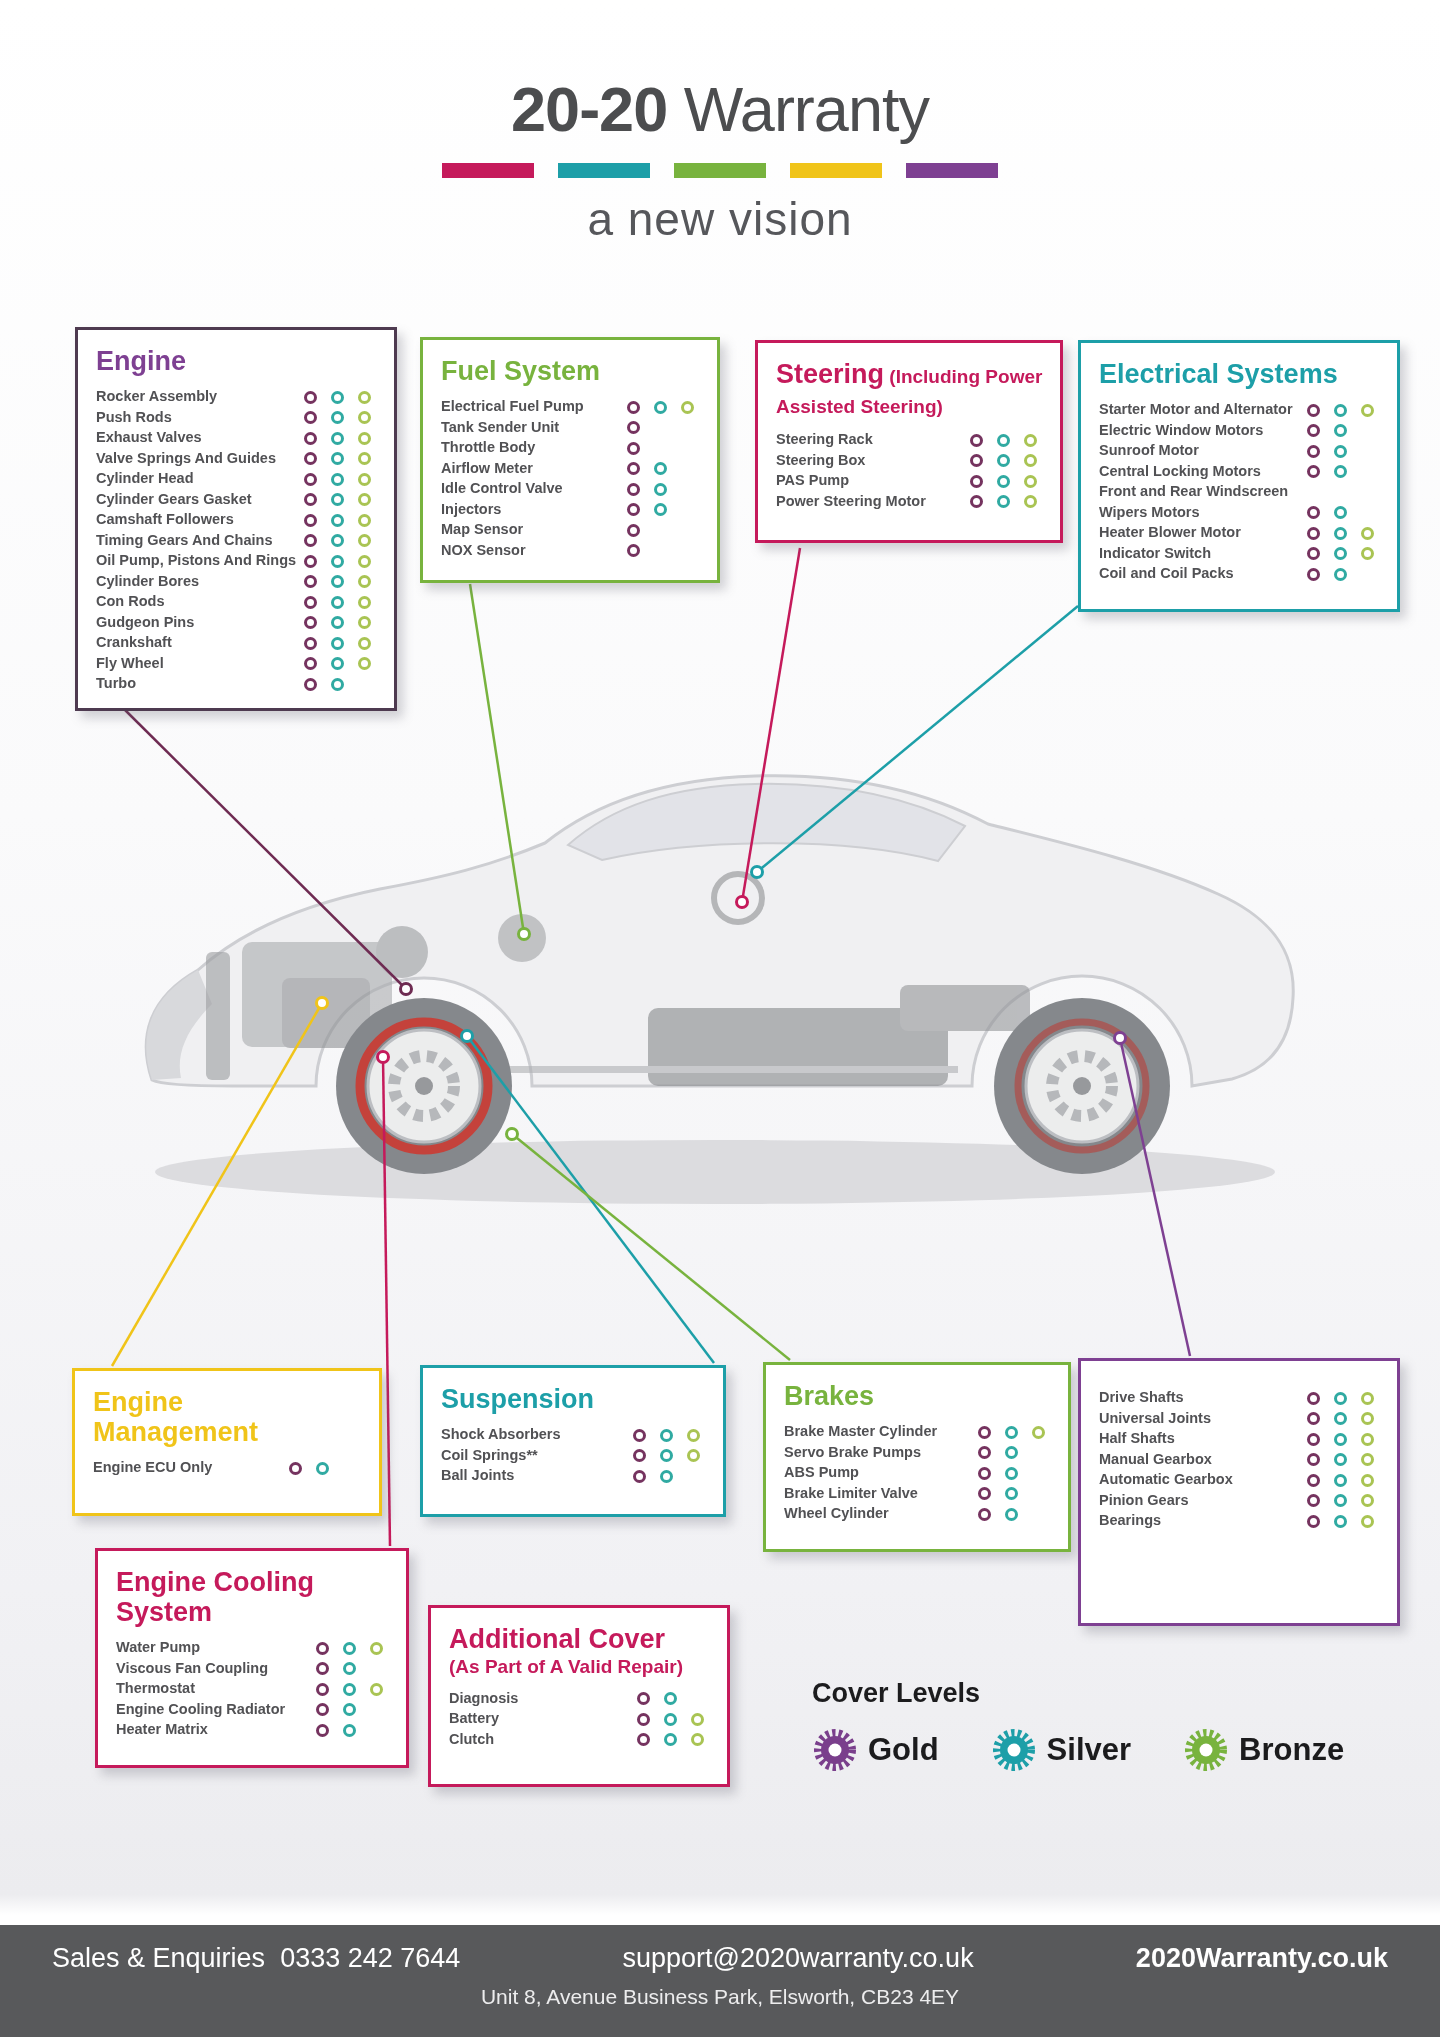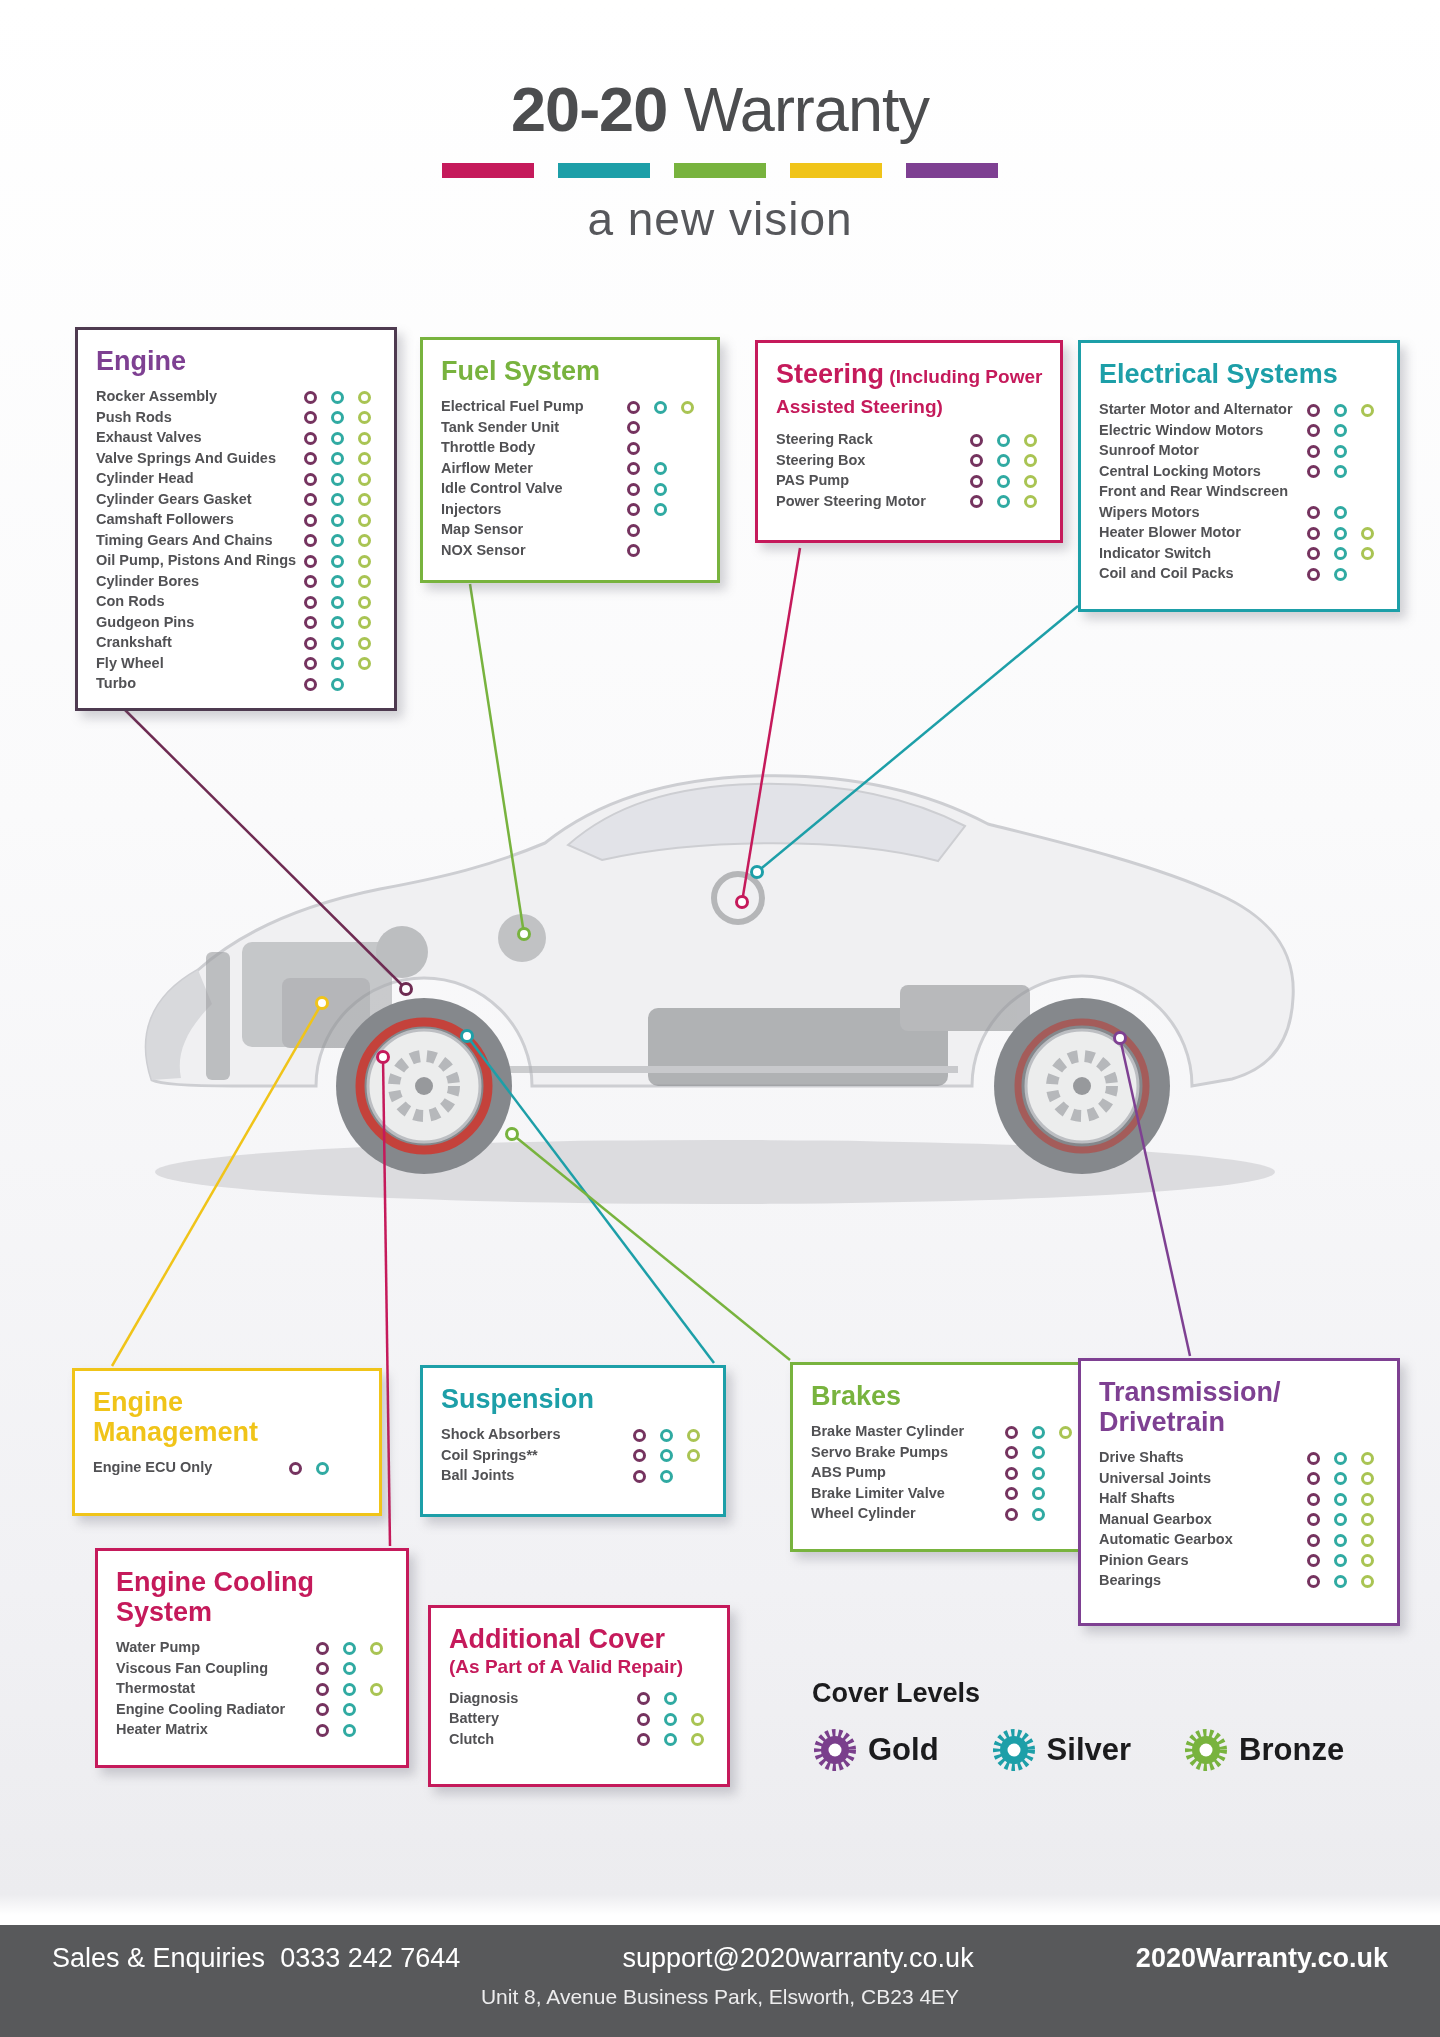--- a/index.html
+++ b/index.html
@@ -27,21 +27,21 @@
   .lbl{flex:1;font-size:14.5px;font-weight:700;color:#515154;}
   .cell{width:27px;display:flex;justify-content:center;}
   .dot{width:13px;height:13px;border-radius:50%;border:3.5px solid #999;box-sizing:border-box;
        background:#fff;margin-bottom:3px;}
   .pos-engine{left:75px;top:327px;width:322px;min-height:383px;}
   .pos-fuel{left:420px;top:337px;width:300px;min-height:246px;}
   .pos-steering{left:755px;top:340px;width:308px;min-height:203px;}
   .pos-electrical{left:1078px;top:340px;width:322px;min-height:272px;}
   .pos-engine-management{left:72px;top:1368px;width:310px;min-height:148px;}
   .pos-suspension{left:420px;top:1365px;width:306px;min-height:152px;}
-  .pos-brakes{left:790px;top:1362px;width:308px;min-height:190px;}
+  .pos-brakes{left:763px;top:1362px;width:308px;min-height:190px;}
   .pos-transmission{left:1078px;top:1358px;width:322px;min-height:268px;}
   .pos-cooling{left:95px;top:1548px;width:314px;min-height:220px;}
   .pos-additional{left:428px;top:1605px;width:302px;min-height:182px;}
   
   .legend{position:absolute;left:812px;top:1678px;width:580px;z-index:2;}
   .legend-h{font-size:27px;font-weight:700;color:#1c1c1e;}
   .legend-row{display:flex;align-items:center;gap:52px;margin-top:18px;}
   .legend-item{display:flex;align-items:center;}
   .legend-lbl{font-size:31px;font-weight:700;color:#1b1b1d;margin-left:10px;}
   
@@ -665,22 +665,20 @@
             <span class="dot" style="border-color: rgb(117, 51, 95);"></span>
           </span>
           <span class="cell">
             <span class="dot" style="border-color: rgb(48, 170, 162);"></span>
           </span>
           <span class="cell"></span>
         </div>
       </div>
   </section>
   <section class="panel pos-transmission" style="border-color: rgb(126, 64, 146);">
-    <div class="panel-title" style="color: rgb(126, 64, 146);"><span class="t">Transmission/
-Drivetrain</span></div>
     <div class="rows">
         <div class="row">
           <span class="lbl">Drive Shafts</span>
           <span class="cell">
             <span class="dot" style="border-color: rgb(117, 51, 95);"></span>
           </span>
           <span class="cell">
             <span class="dot" style="border-color: rgb(48, 170, 162);"></span>
           </span>
           <span class="cell">

